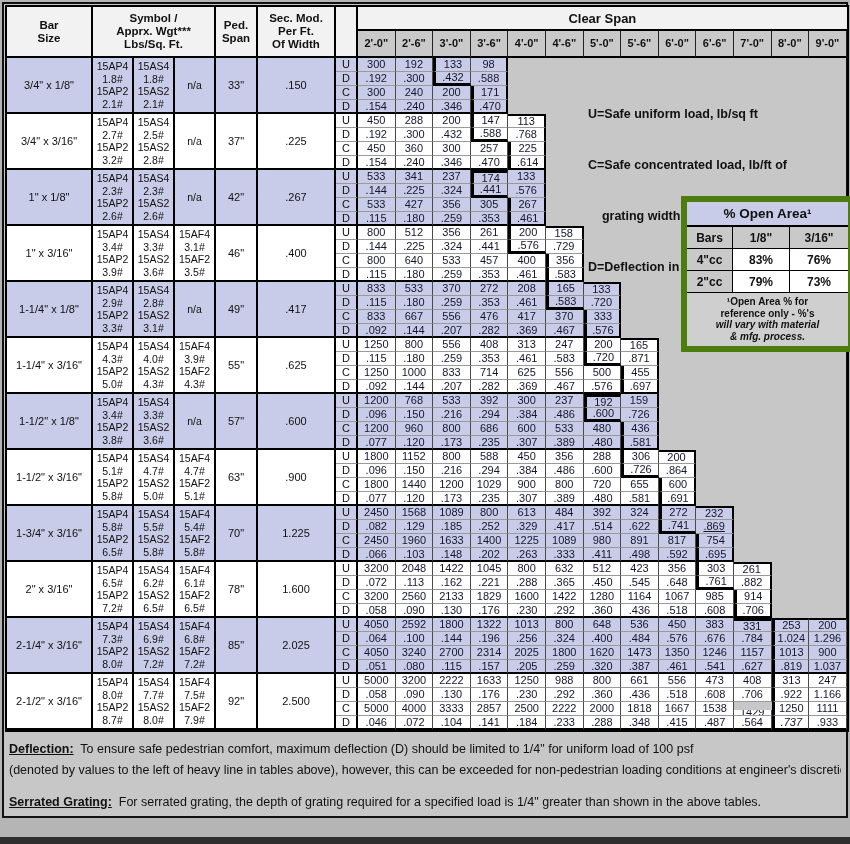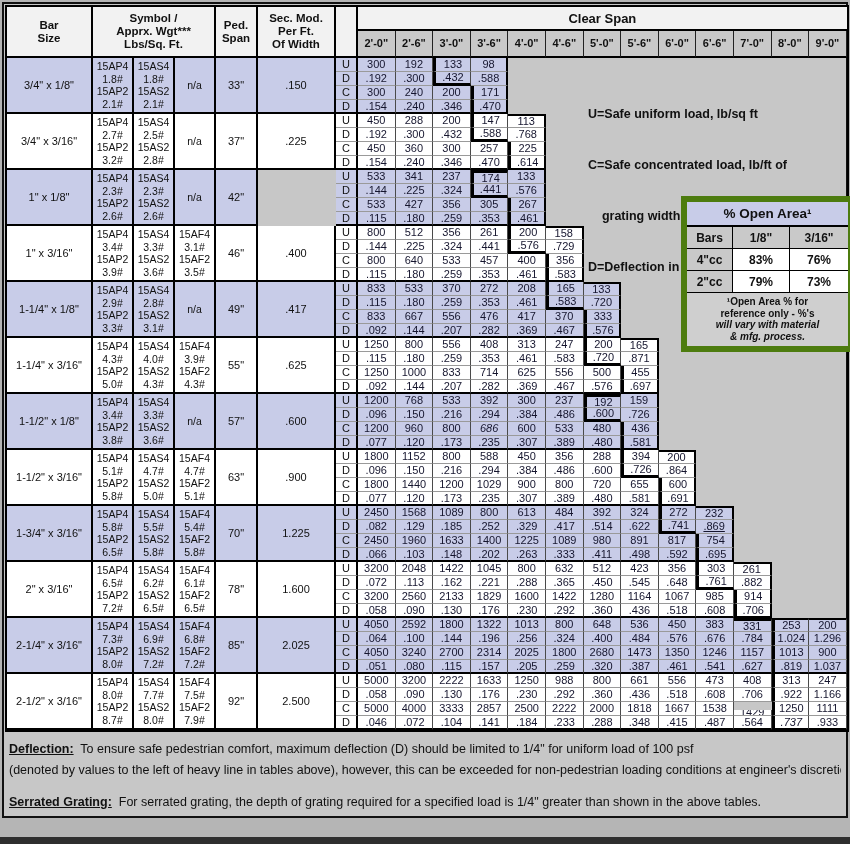--- a/index.html
+++ b/index.html
@@ -169,20 +169,21 @@
       <div class="c left sym shaded" style="grid-area: 11 / 2 / span 4;">15AP4
 2.3#
 15AP2
 2.6#</div>
       <div class="c left sym shaded" style="grid-area: 11 / 3 / span 4;">15AS4
 2.3#
 15AS2
 2.6#</div>
       <div class="c left sym shaded" style="grid-area: 11 / 4 / span 4;">n/a</div>
       <div class="c left shaded" style="grid-area: 11 / 5 / span 4;">42"</div>
+      <div class="c left shaded" style="grid-area: 11 / 6 / span 4;">.267</div>
       <div class="c udcd sub0 shaded" style="grid-area: 11 / 7;">U</div>
       <div class="c udcd sub1 shaded" style="grid-area: 12 / 7;">D</div>
       <div class="c udcd sub2 shaded" style="grid-area: 13 / 7;">C</div>
       <div class="c udcd sub3 shaded" style="grid-area: 14 / 7;">D</div>
       <div class="c d sub0 shaded" style="grid-area: 11 / 8;">533</div>
       <div class="c d sub0 shaded" style="grid-area: 11 / 9;">341</div>
       <div class="c d sub0 shaded" style="grid-area: 11 / 10;">237</div>
       <div class="c d sub0 shaded hv-l hv-t" style="grid-area: 11 / 11;">174</div>
       <div class="c d sub0 shaded edge-r" style="grid-area: 11 / 12;">133</div>
       <div class="c d sub1 shaded" style="grid-area: 12 / 8;">.144</div>
@@ -366,21 +367,21 @@
       <div class="c d sub1 shaded" style="grid-area: 28 / 9;">.150</div>
       <div class="c d sub1 shaded" style="grid-area: 28 / 10;">.216</div>
       <div class="c d sub1 shaded" style="grid-area: 28 / 11;">.294</div>
       <div class="c d sub1 shaded" style="grid-area: 28 / 12;">.384</div>
       <div class="c d sub1 shaded" style="grid-area: 28 / 13;">.486</div>
       <div class="c d sub1 shaded hv-l hv-b" style="grid-area: 28 / 14;">.600</div>
       <div class="c d sub1 shaded edge-r" style="grid-area: 28 / 15;">.726</div>
       <div class="c d sub2 shaded" style="grid-area: 29 / 8;">1200</div>
       <div class="c d sub2 shaded" style="grid-area: 29 / 9;">960</div>
       <div class="c d sub2 shaded" style="grid-area: 29 / 10;">800</div>
-      <div class="c d sub2 shaded" style="grid-area: 29 / 11; font-style: italic;">686</div>
+      <div class="c d sub2 shaded" style="grid-area: 29 / 11;">686</div>
       <div class="c d sub2 shaded" style="grid-area: 29 / 12;">600</div>
       <div class="c d sub2 shaded" style="grid-area: 29 / 13;">533</div>
       <div class="c d sub2 shaded" style="grid-area: 29 / 14;">480</div>
       <div class="c d sub2 shaded hv-l edge-r" style="grid-area: 29 / 15;">436</div>
       <div class="c d sub3 shaded" style="grid-area: 30 / 8;">.077</div>
       <div class="c d sub3 shaded" style="grid-area: 30 / 9;">.120</div>
       <div class="c d sub3 shaded" style="grid-area: 30 / 10;">.173</div>
       <div class="c d sub3 shaded" style="grid-area: 30 / 11;">.235</div>
       <div class="c d sub3 shaded" style="grid-area: 30 / 12;">.307</div>
       <div class="c d sub3 shaded" style="grid-area: 30 / 13;">.389</div>
@@ -405,21 +406,21 @@
       <div class="c udcd sub1" style="grid-area: 32 / 7;">D</div>
       <div class="c udcd sub2" style="grid-area: 33 / 7;">C</div>
       <div class="c udcd sub3" style="grid-area: 34 / 7;">D</div>
       <div class="c d sub0" style="grid-area: 31 / 8;">1800</div>
       <div class="c d sub0" style="grid-area: 31 / 9;">1152</div>
       <div class="c d sub0" style="grid-area: 31 / 10;">800</div>
       <div class="c d sub0" style="grid-area: 31 / 11;">588</div>
       <div class="c d sub0" style="grid-area: 31 / 12;">450</div>
       <div class="c d sub0" style="grid-area: 31 / 13;">356</div>
       <div class="c d sub0" style="grid-area: 31 / 14;">288</div>
-      <div class="c d sub0 hv-l" style="grid-area: 31 / 15;">394</div>
+      <div class="c d sub0 hv-l" style="grid-area: 31 / 15;">306</div>
       <div class="c d sub0 edge-r edge-t" style="grid-area: 31 / 16;">200</div>
       <div class="c d sub1" style="grid-area: 32 / 8;">.096</div>
       <div class="c d sub1" style="grid-area: 32 / 9;">.150</div>
       <div class="c d sub1" style="grid-area: 32 / 10;">.216</div>
       <div class="c d sub1" style="grid-area: 32 / 11;">.294</div>
       <div class="c d sub1" style="grid-area: 32 / 12;">.384</div>
       <div class="c d sub1" style="grid-area: 32 / 13;">.486</div>
       <div class="c d sub1" style="grid-area: 32 / 14;">.600</div>
       <div class="c d sub1 hv-l hv-b" style="grid-area: 32 / 15;">.726</div>
       <div class="c d sub1 edge-r" style="grid-area: 32 / 16;">.864</div>
@@ -607,21 +608,21 @@
       <div class="c d sub1 shaded" style="grid-area: 44 / 17;">.676</div>
       <div class="c d sub1 shaded" style="grid-area: 44 / 18;">.784</div>
       <div class="c d sub1 shaded hv-l" style="grid-area: 44 / 19;">1.024</div>
       <div class="c d sub1 shaded" style="grid-area: 44 / 20;">1.296</div>
       <div class="c d sub2 shaded" style="grid-area: 45 / 8;">4050</div>
       <div class="c d sub2 shaded" style="grid-area: 45 / 9;">3240</div>
       <div class="c d sub2 shaded" style="grid-area: 45 / 10;">2700</div>
       <div class="c d sub2 shaded" style="grid-area: 45 / 11;">2314</div>
       <div class="c d sub2 shaded" style="grid-area: 45 / 12;">2025</div>
       <div class="c d sub2 shaded" style="grid-area: 45 / 13;">1800</div>
-      <div class="c d sub2 shaded" style="grid-area: 45 / 14;">2680</div>
+      <div class="c d sub2 shaded" style="grid-area: 45 / 14;">1620</div>
       <div class="c d sub2 shaded" style="grid-area: 45 / 15;">1473</div>
       <div class="c d sub2 shaded" style="grid-area: 45 / 16;">1350</div>
       <div class="c d sub2 shaded" style="grid-area: 45 / 17;">1246</div>
       <div class="c d sub2 shaded" style="grid-area: 45 / 18;">1157</div>
       <div class="c d sub2 shaded hv-l" style="grid-area: 45 / 19;">1013</div>
       <div class="c d sub2 shaded" style="grid-area: 45 / 20;">900</div>
       <div class="c d sub3 shaded" style="grid-area: 46 / 8;">.051</div>
       <div class="c d sub3 shaded" style="grid-area: 46 / 9;">.080</div>
       <div class="c d sub3 shaded" style="grid-area: 46 / 10;">.115</div>
       <div class="c d sub3 shaded" style="grid-area: 46 / 11;">.157</div>

